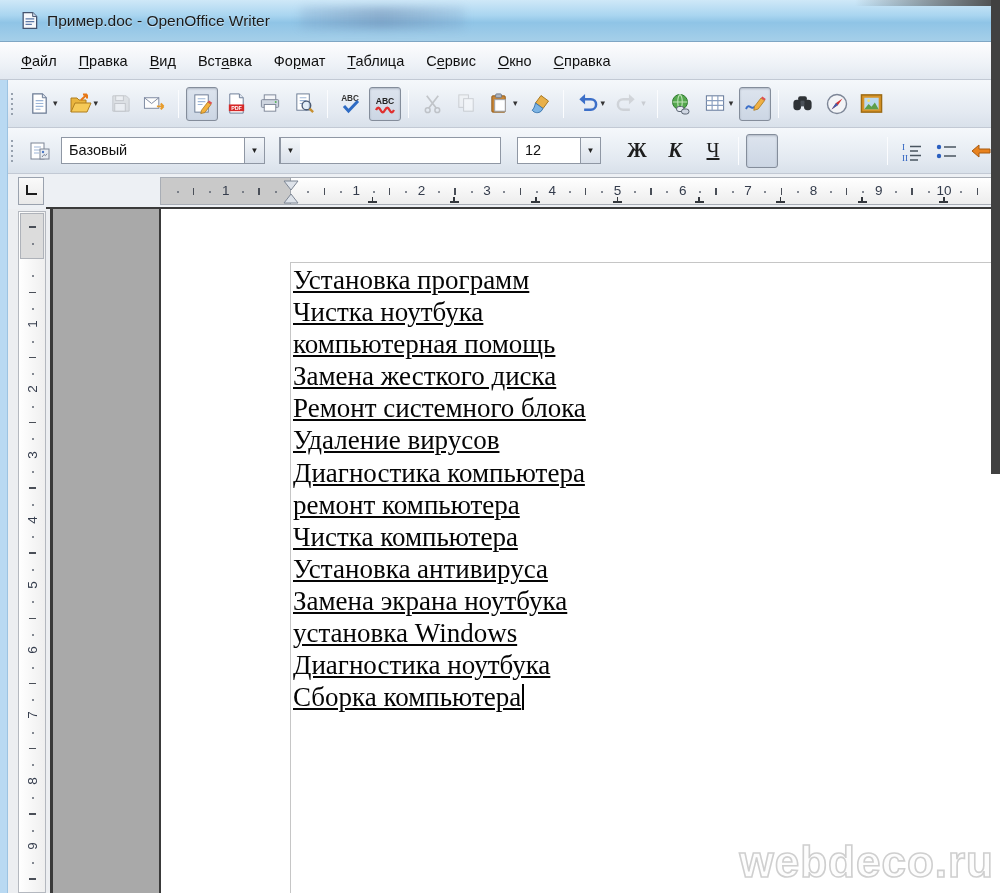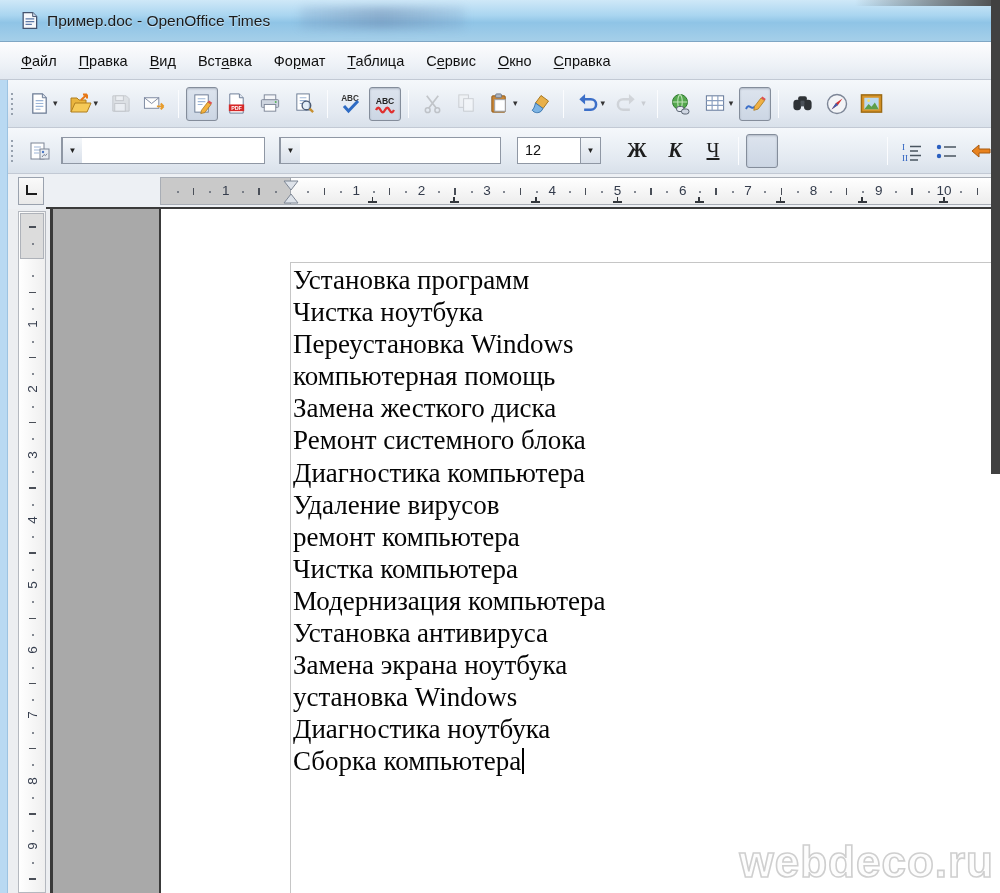--- a/index.html
+++ b/index.html
@@ -85,41 +85,41 @@
   .vdot { position:absolute; left:13px; width:2px; height:2px; border-radius:50%; background:#5e6571; }
   .view-left-line { position:absolute; left:50px; top:0; width:2.5px; height:684px; background:#3a3a3a; }
   .gray-outside { position:absolute; left:52.5px; top:0; width:106px; height:684px; background:#a9a9a9; }
   .page-edge { position:absolute; left:158.5px; top:0; width:2.5px; height:684px; background:#3a3a3a; }
   .page { position:absolute; left:161px; top:0; width:839px; height:684px; background:#fff; }
   .tb-vline { position:absolute; left:129px; top:53px; width:1px; height:631px; background:#c6c6c6; }
   .tb-hline { position:absolute; left:129px; top:53px; width:710px; height:1px; background:#c6c6c6; }
 
   .doc-text { position:absolute; left:132px; top:55px; width:700px;
     font-family:"Liberation Serif", "DejaVu Serif", serif; font-size:27px; color:#050505; }
-  .dline { height:32.1px; line-height:32.1px; white-space:nowrap; }
+  .dline { height:32.1px; line-height:32.1px; white-space:nowrap;text-decoration:underline; }
   .misspell { text-decoration:underline wavy #e03030; text-decoration-thickness:1.5px; text-underline-offset:4px; text-decoration-skip-ink:none; }
   .caret { display:inline-block; width:2px; height:26px; background:#000; vertical-align:-4px; margin-left:1px; }
 
   .watermark { position:absolute; right:6px; bottom:6px; font-size:44px; font-weight:bold; letter-spacing:1px;
     color:#fdfdfd; -webkit-text-stroke:1.6px #cfcfcf; z-index:50; }
 </style>
 </head>
 <body>
 
 <div id="screen">
 
   <div class="titlebar">
     <span class="app-icon">
         <svg width="19" height="19" viewBox="0 0 24 24">
           <path d="M4 2h12l5 5v15H4z" fill="#f6f8fb" stroke="#44536e" stroke-width="1.6"></path>
           <path d="M16 2v5h5" fill="#cdd8e8" stroke="#44536e" stroke-width="1.2"></path>
           <path d="M7 10h11M7 13.5h11M7 17h8" stroke="#5d7aa8" stroke-width="1.6"></path>
         </svg>
       </span>
-    <span class="title-text">Пример.doc - OpenOffice Times</span>
+    <span class="title-text">Пример.doc - OpenOffice Writer</span>
     <span class="title-blur"></span>
   </div>
   <div class="dark-top-sliver"></div>
 
   <div class="menubar">
     <span class="menu-item"><u>Ф</u>айл</span>
     <span class="menu-item"><u>П</u>равка</span>
     <span class="menu-item"><u>В</u>ид</span>
     <span class="menu-item">Вст<u>а</u>вка</span>
     <span class="menu-item">Фо<u>р</u>мат</span>
@@ -350,20 +350,21 @@
           <svg width="24" height="24" viewBox="0 0 24 24">
             <rect x="3" y="4" width="13" height="16" fill="#fff" stroke="#7c8596"></rect>
             <path d="M6 8h7M6 11h7M6 14h5" stroke="#9db6d8" stroke-width="1.2"></path>
             <rect x="12" y="10" width="9" height="10" fill="#e8ecf2" stroke="#7c8596"></rect>
             <circle cx="15" cy="13" r="1.2" fill="#4a76c4"></circle>
             <path d="M14 18l2-2.5 1.5 1.2 1.5-2" fill="none" stroke="#7a8494"></path>
           </svg>
         </span>
       </div>
     <div class="combo" style="width:204px">
+      <span class="combo-val">Базовый</span>
       <span class="combo-btn">
           <span class="cbarr">▼</span>
         </span>
     </div>
     <div class="combo" style="width:222px; margin-left:10px">
       <span class="combo-btn">
           <span class="cbarr">▼</span>
         </span>
     </div>
     <div class="combo" style="width:84px; margin-left:12px">
@@ -491,29 +492,27 @@
   <div class="docarea">
     <div class="gray-outside"></div>
     <div class="view-left-line"></div>
     <div class="page-edge"></div>
     <div class="page">
       <div class="tb-hline"></div>
       <div class="tb-vline"></div>
       <div class="doc-text">
           <div class="dline">Установка программ</div>
           <div class="dline">Чистка ноутбука</div>
-          <div class="dline">Переустановка Windows</div>
           <div class="dline">компьютерная помощь</div>
           <div class="dline">Замена жесткого диска</div>
           <div class="dline">Ремонт системного блока</div>
+          <div class="dline">Удаление вирусов</div>
           <div class="dline">Диагностика компьютера</div>
-          <div class="dline">Удаление вирусов</div>
           <div class="dline">ремонт компьютера</div>
           <div class="dline">Чистка компьютера</div>
-          <div class="dline">Модернизация компьютера</div>
           <div class="dline">Установка антивируса</div>
           <div class="dline">Замена экрана ноутбука</div>
           <div class="dline">установка Windows</div>
           <div class="dline">Диагностика ноутбука</div>
           <div class="dline">Сборка компьютера<span class="caret"></span></div>
         </div>
     </div>
     <div class="vruler">
       <div class="vr-top"></div>
     <div class="vtick" style="top: 14.4px;"></div>

